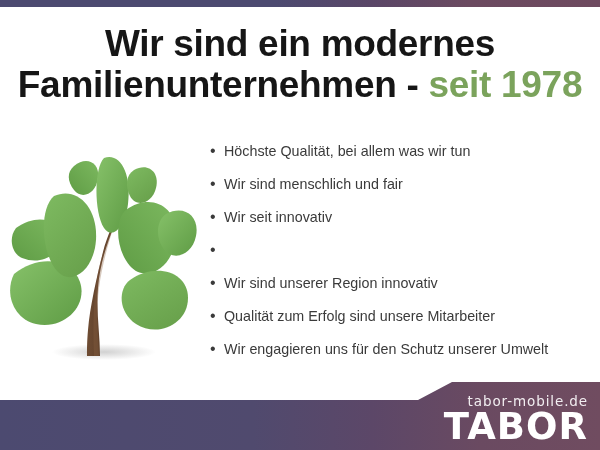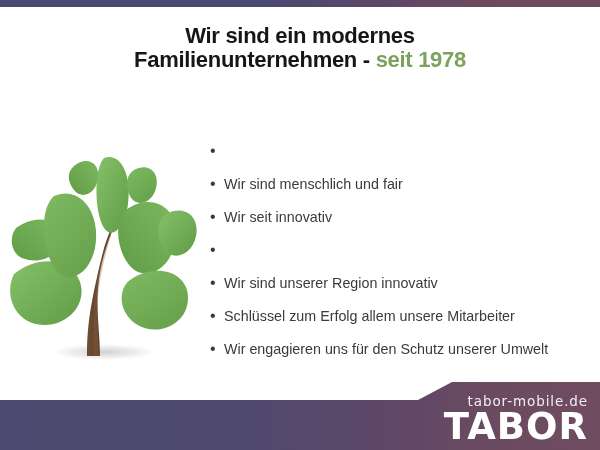--- a/index.html
+++ b/index.html
@@ -23,21 +23,21 @@
     background:linear-gradient(to right, #4c4a70 0%, #4c4a70 46%, #5a4667 62%, #6b4a60 78%, #6e4a5f 100%);
   }
 
   
   #headline {
     position:absolute;
     left:0; top:24px;
     width:600px;
     text-align:center;
     line-height:1.10;
-    font-size:22px;
+    font-size:37px;
     font-weight:bold;
     color:#161616;
     letter-spacing:-0.3px;
   }
   #headline .ln { display:block; white-space:nowrap; }
   #headline .accent { color:#7ba35c;margin-top:31px; }
 
   
   #bullets {
     position:absolute;
@@ -165,39 +165,40 @@
         <path d="M158 66 C 176 56, 192 68, 188 88 C 184 108, 164 114, 155 100 C 147 88, 149 72, 158 66 Z" fill="url(#lfA)"></path>
 
         <path d="M122 132 C 148 114, 180 124, 180 150 C 180 176, 150 190, 128 176 C 110 164, 110 141, 122 132 Z" fill="url(#lfC)"></path>
       </g>
     </svg>
   </div>
 
   <ul id="bullets">
     <li class="bullet-row">
       <span class="bullet-dot">•</span>
+      <span class="bullet-text">Höchste Qualität, bei allem was wir tun</span>
     </li>
     <li class="bullet-row">
       <span class="bullet-dot">•</span>
       <span class="bullet-text">Wir sind menschlich und fair</span>
     </li>
     <li class="bullet-row">
       <span class="bullet-dot">•</span>
       <span class="bullet-text">Wir seit innovativ</span>
     </li>
     <li class="bullet-row">
       <span class="bullet-dot">•</span>
     </li>
     <li class="bullet-row">
       <span class="bullet-dot">•</span>
       <span class="bullet-text">Wir sind unserer Region innovativ</span>
     </li>
     <li class="bullet-row">
       <span class="bullet-dot">•</span>
-      <span class="bullet-text">Schlüssel zum Erfolg allem unsere Mitarbeiter</span>
+      <span class="bullet-text">Qualität zum Erfolg sind unsere Mitarbeiter</span>
     </li>
     <li class="bullet-row">
       <span class="bullet-dot">•</span>
       <span class="bullet-text">Wir engagieren uns für den Schutz unserer Umwelt</span>
     </li>
   </ul>
 
   <div id="bottom-bar">
     <svg viewBox="0 0 600 68" width="600" height="68" xmlns="http://www.w3.org/2000/svg">
       <defs>

